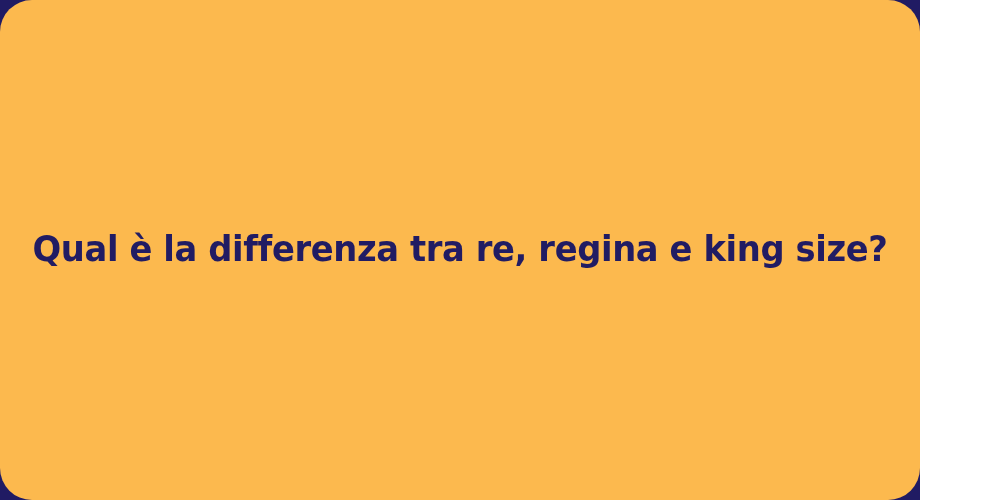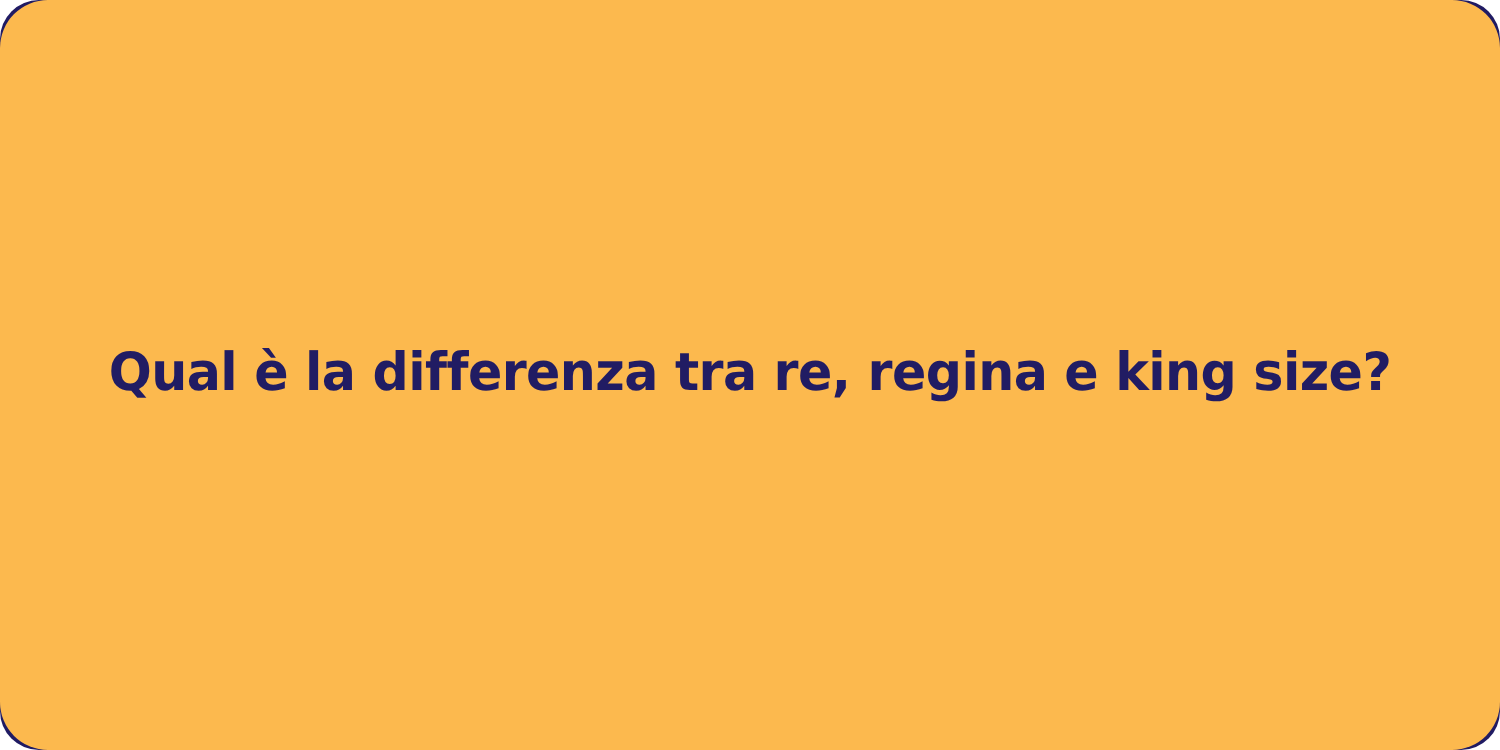--- a/index.html
+++ b/index.html
@@ -9,28 +9,27 @@
 
   body {
     width: 1000px;
     height: 500px;
     overflow: hidden;
     font-family: "DejaVu Sans", sans-serif;
   }
 
   #stage {
     position: relative;
-    width: 1000px;
+    width: 920px;
     height: 500px;
     box-sizing: border-box;
     background: #201b63;
     display: flex;
     align-items: center;
     justify-content: center;
-    border-radius: 26px;
   }
 
   #card {
     position: relative;
     width: 100%;
     height: 100%;
     box-sizing: border-box;
     background: #fcb94e;
     border-radius: 32px;
     display: flex;

